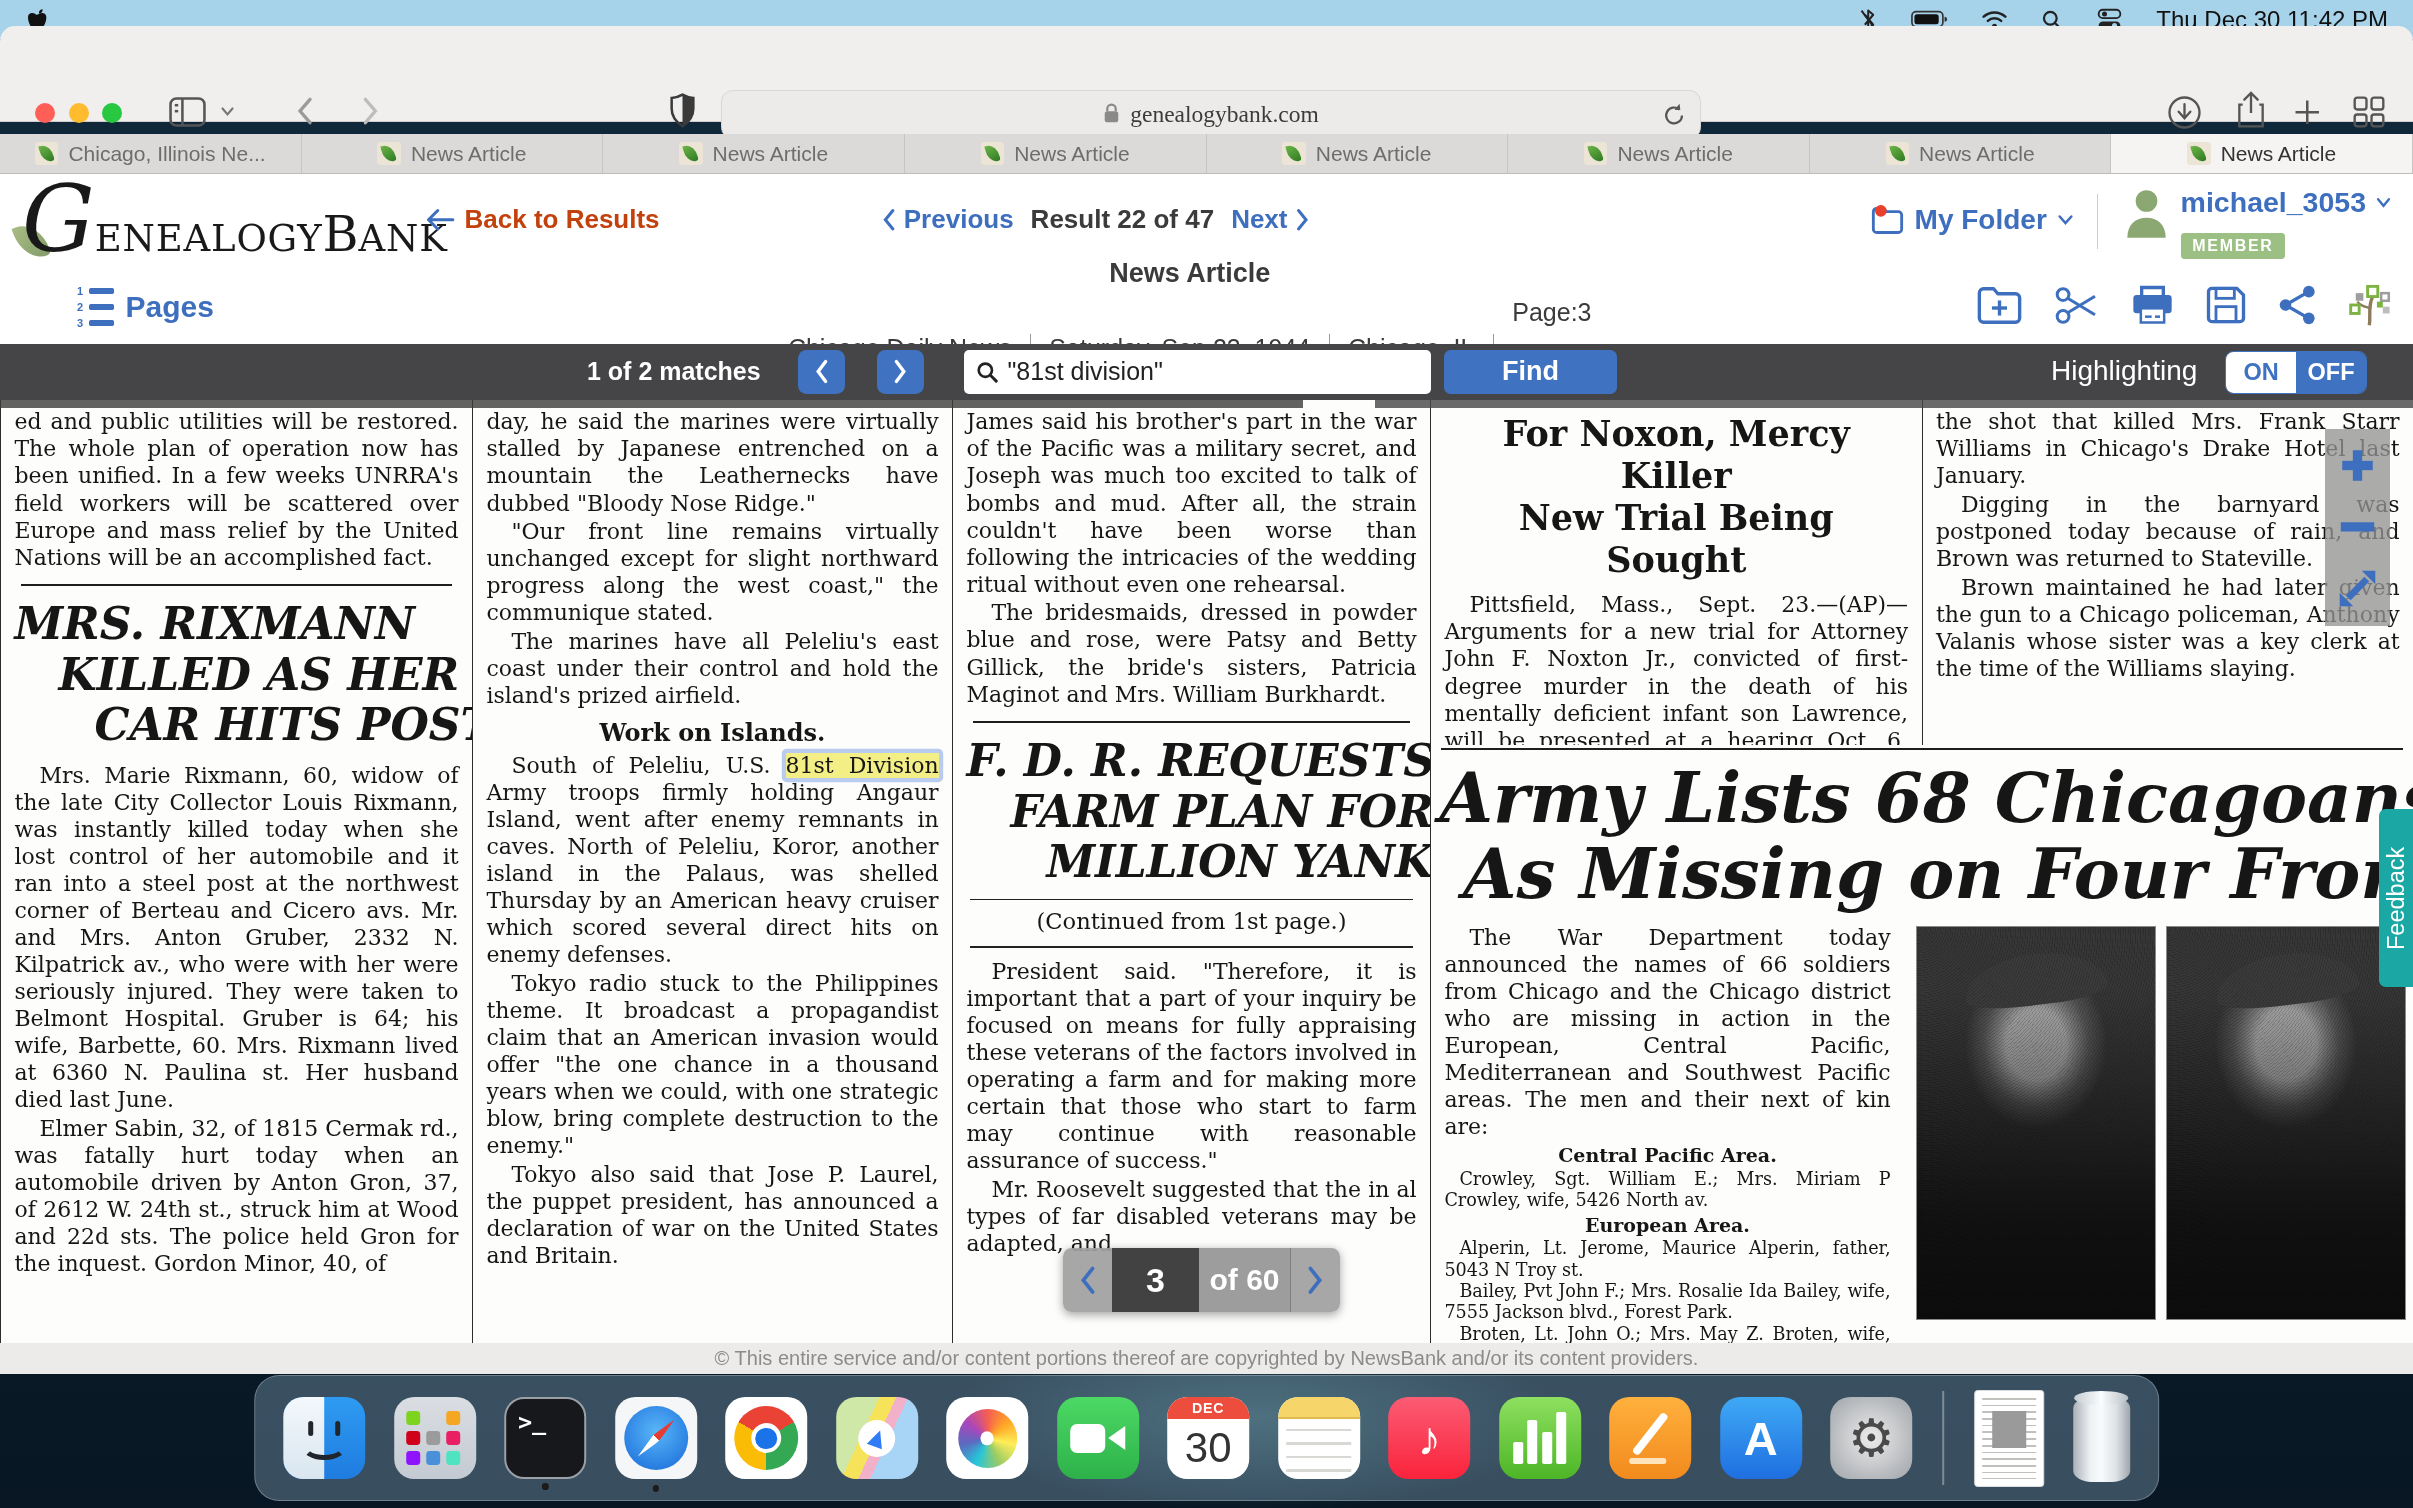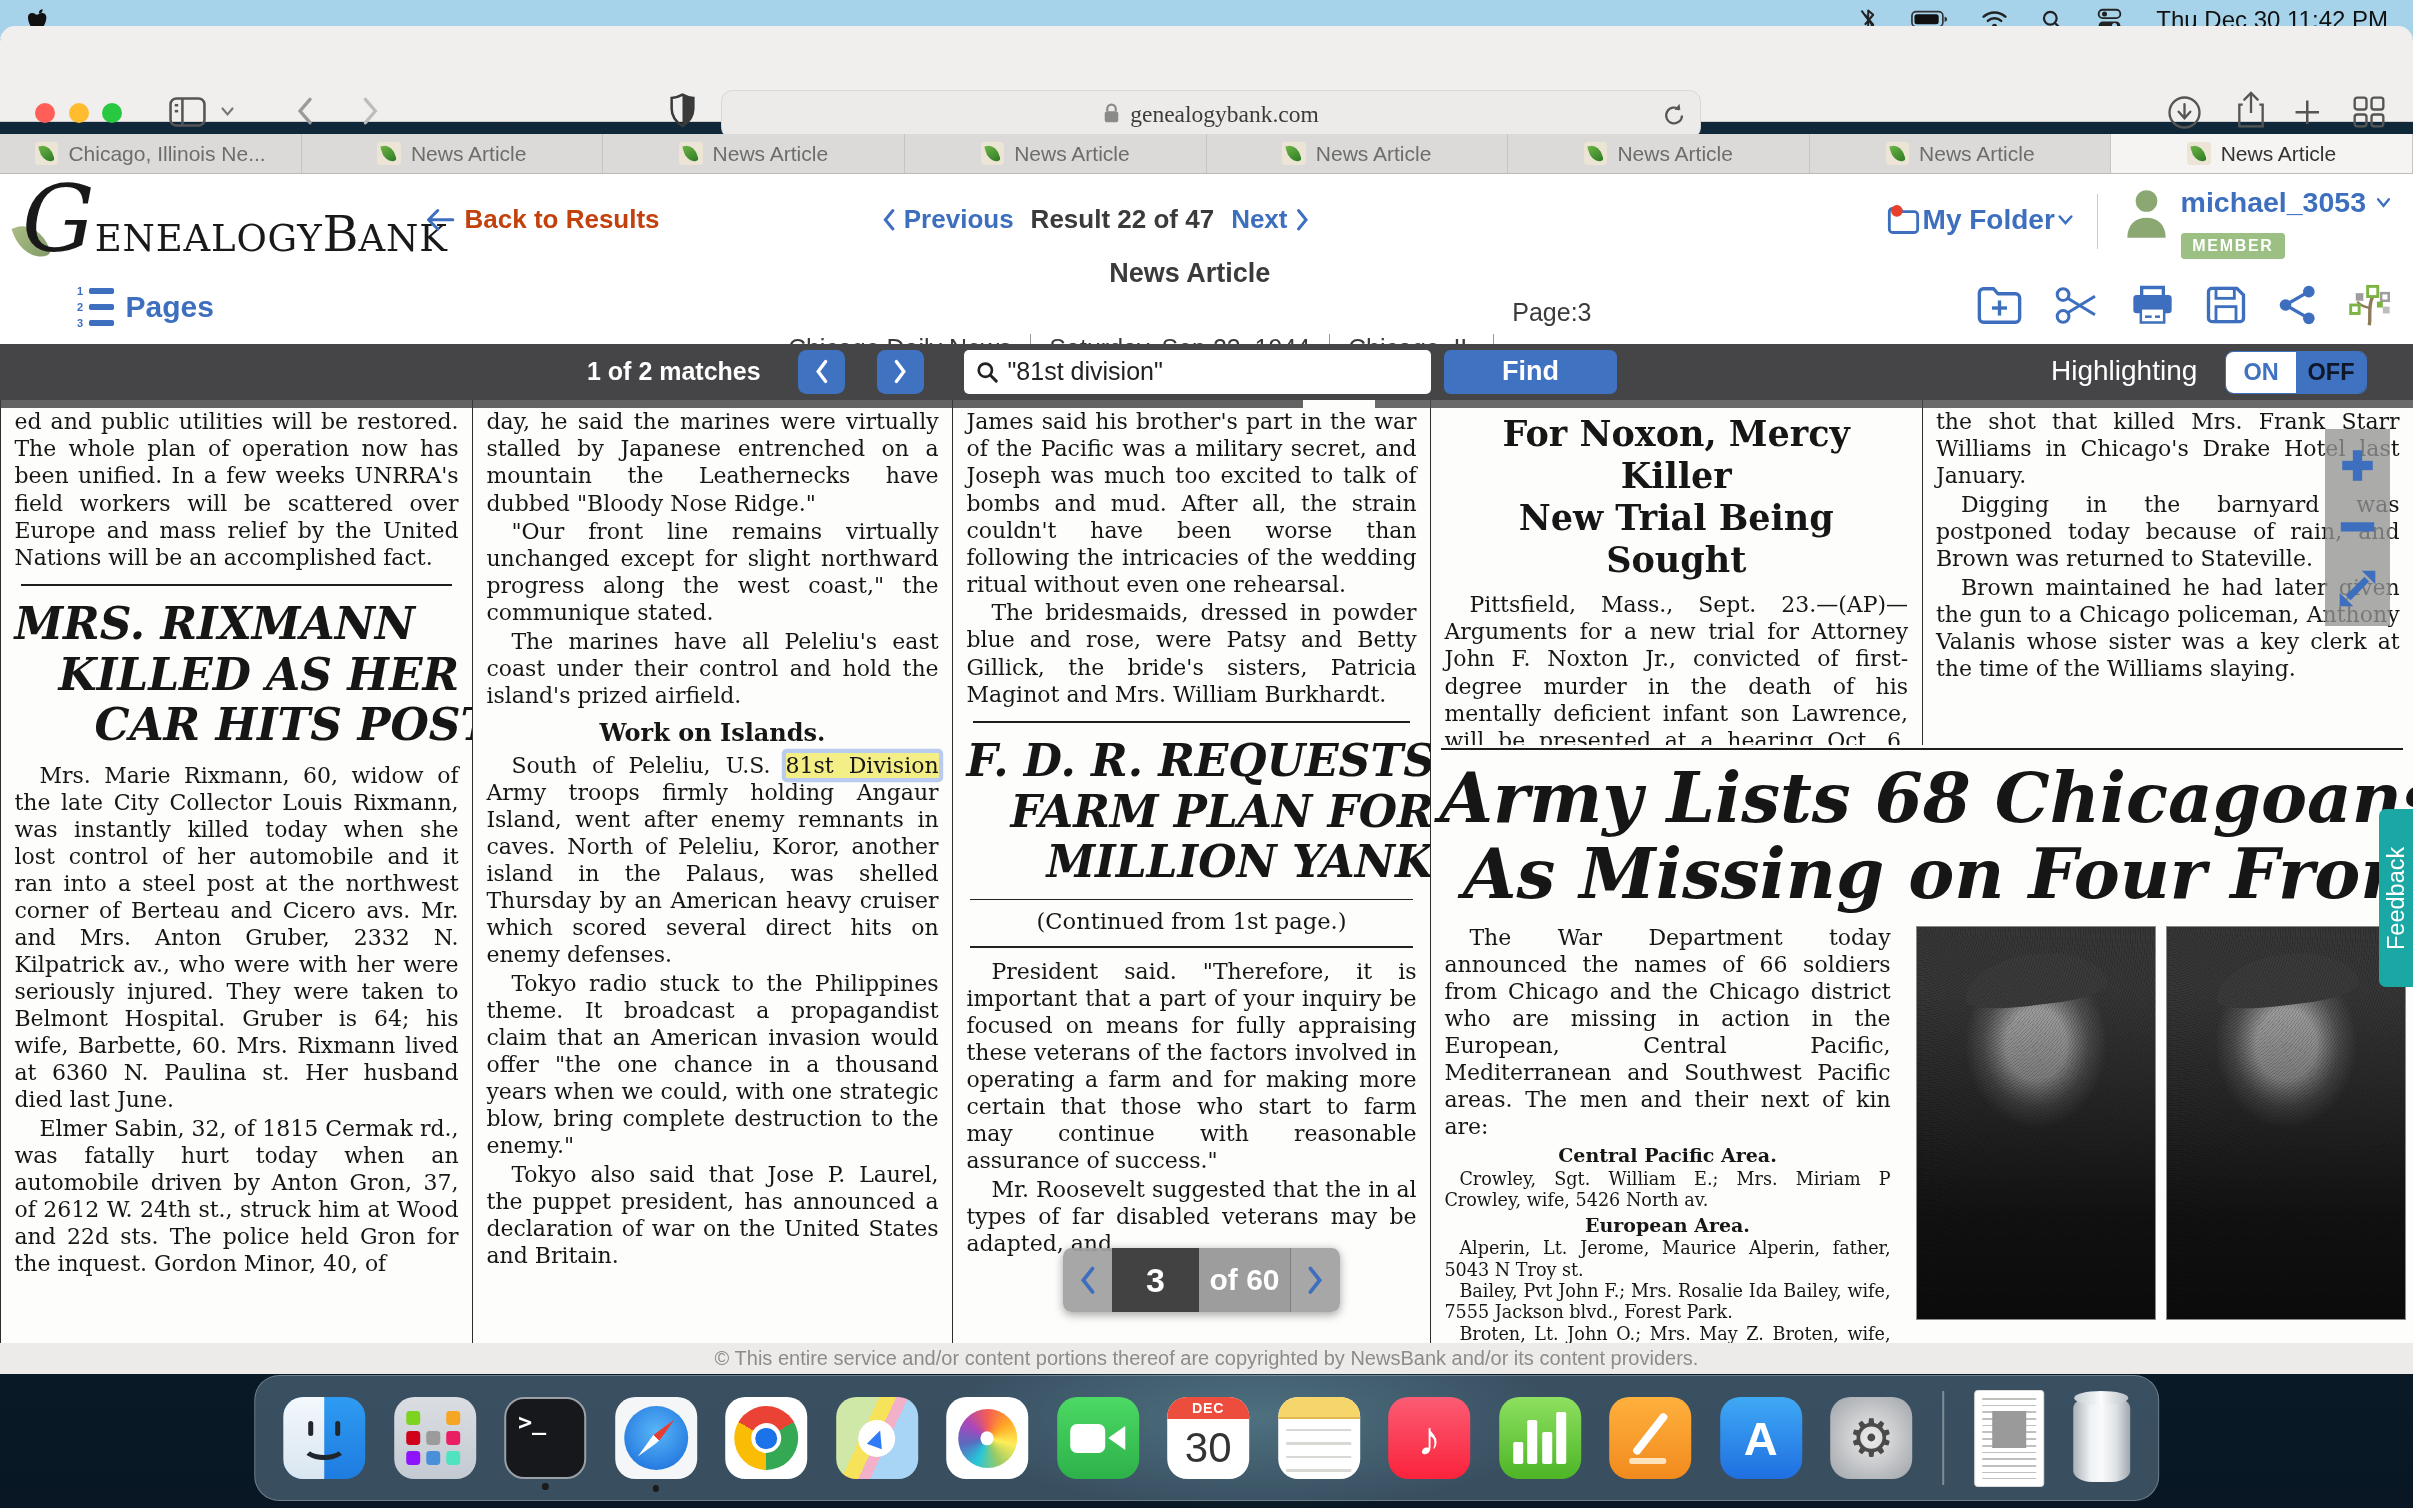--- a/index.html
+++ b/index.html
@@ -49,21 +49,21 @@
   .logo-leaf { position:absolute; left:-5px; top:44px; width:28.5px; height:37px; background:linear-gradient(150deg,#9ab06f,#6d8a4e);
     border-radius:0 100% 5px 100%; transform:rotate(-20deg); opacity:.85; }
   .logo-g { font-size:91px; font-style:italic; line-height:.9; z-index:1; }
   .logo-t1,.logo-t2 { font-size:37px; letter-spacing:0.8px; }
   .logo-b { font-size:49px; }
   .back-link { position:absolute; left:426px; top:30px; display:flex; align-items:center; gap:10px; color:#c2410c; font-size:26px; font-weight:bold; cursor:pointer; }
   .centernav { position:absolute; left:882px; top:30px; display:flex; align-items:center; gap:17px; font-size:26px; }
   .navlink { color:#3d6fbe; font-weight:bold; display:flex; align-items:center; gap:8.4px; cursor:pointer; }
   .result-count { color:#3b3b3b; font-weight:bold; }
   .hdr-right { position:absolute; right:22px; top:11.7px; display:flex; align-items:flex-start; gap:23.5px; }
-  .myfolder { display:flex; align-items:center; gap:2px; color:#3d6fbe; font-size:28px; font-weight:bold; margin-top:18.4px; cursor:pointer; }
+  .myfolder { display:flex; align-items:center; gap:10px; color:#3d6fbe; font-size:28px; font-weight:bold; margin-top:18.4px; cursor:pointer; }
   .vdiv { width:0.8px; height:55px; background:#ccc; margin-top:8.4px; }
   .userblock { display:flex; align-items:flex-start; gap:10px; }
   .user-col { display:flex; flex-direction:column; align-items:flex-start; gap:14px; }
   .username { color:#3d6fbe; font-size:28.5px; font-weight:bold; display:flex; gap:10px; align-items:center; cursor:pointer; }
   .member { background:#9cbf83; color:#fff; font-size:16px; font-weight:bold; letter-spacing:1.7px; padding:4.2px 11.7px; border-radius:3.4px; }
 
   
   .row2 { position:absolute; top:270px; left:0; width:100%; height:74px; background:#fff; }
   .pagesbtn { position:absolute; left:77px; top:15px; display:flex; align-items:center; gap:11.7px; color:#3d6fbe; font-size:30px; font-weight:bold; cursor:pointer; }
   .pages-ico { display:flex; flex-direction:column; gap:4.2px; }
@@ -85,21 +85,21 @@
     display:flex; align-items:center; justify-content:center; color:#fff; cursor:pointer; }
   .fb-prev { left:798px; } .fb-next { left:877px; }
   .fb-input { position:absolute; left:964px; top:5.9px; width:467px; height:44px; background:#fff; border-radius:5px;
     display:flex; align-items:center; padding:0 11.7px; gap:10px; }
   .fb-input input { border:none; outline:none; font-size:25px; color:#222; width:100%; font-family:"Liberation Sans",sans-serif; background:transparent; }
   .fb-find { position:absolute; left:1444px; top:5.9px; width:173px; height:44px; background:#3f73c2; border-radius:6.7px;
     color:#fff; font-size:27px; font-weight:bold; display:flex; align-items:center; justify-content:center; cursor:pointer; }
   .fb-hl-label { position:absolute; left:2051px; top:11px; color:#fff; font-size:28px; }
   .fb-toggle { position:absolute; left:2225px; top:6.7px; width:142px; height:43px; border-radius:8.4px; overflow:hidden; display:flex; border:1.7px solid #3f73c2; }
   .fb-on { flex:1; background:#fff; color:#3f73c2; font-weight:bold; font-size:23.5px; display:flex; align-items:center; justify-content:center; cursor:pointer; }
-  .fb-off { flex:1; background:#3f73c2; color:#0f172a; font-weight:bold; font-size:23.5px; display:flex; align-items:center; justify-content:center; cursor:pointer; }
+  .fb-off { flex:1; background:#3f73c2; color:#ffffff; font-weight:bold; font-size:23.5px; display:flex; align-items:center; justify-content:center; cursor:pointer; }
 
   
   .paper { position:absolute; top:400px; left:0; width:100%; height:944px; background:#fdfdfb; overflow:hidden; color:#161616; }
   .paper::before { content:""; position:absolute; top:0; left:0; right:0; height:7.5px; z-index:5;
     background:linear-gradient(90deg,#3c3c3c 0 54%, transparent 54% 57%, #454545 57% 100%); opacity:.8; }
   .np-cols { display:flex; height:100%; }
   .np-col { padding:8.4px 13.4px 0; overflow:hidden; }
   .c1 { width:473px; border-left:1.7px solid #2d2d2d; border-right:1.7px solid #2d2d2d; }
   .c2 { width:480px; border-right:1.7px solid #2d2d2d; }
   .c3 { width:478px; border-right:1.7px solid #2d2d2d; }

